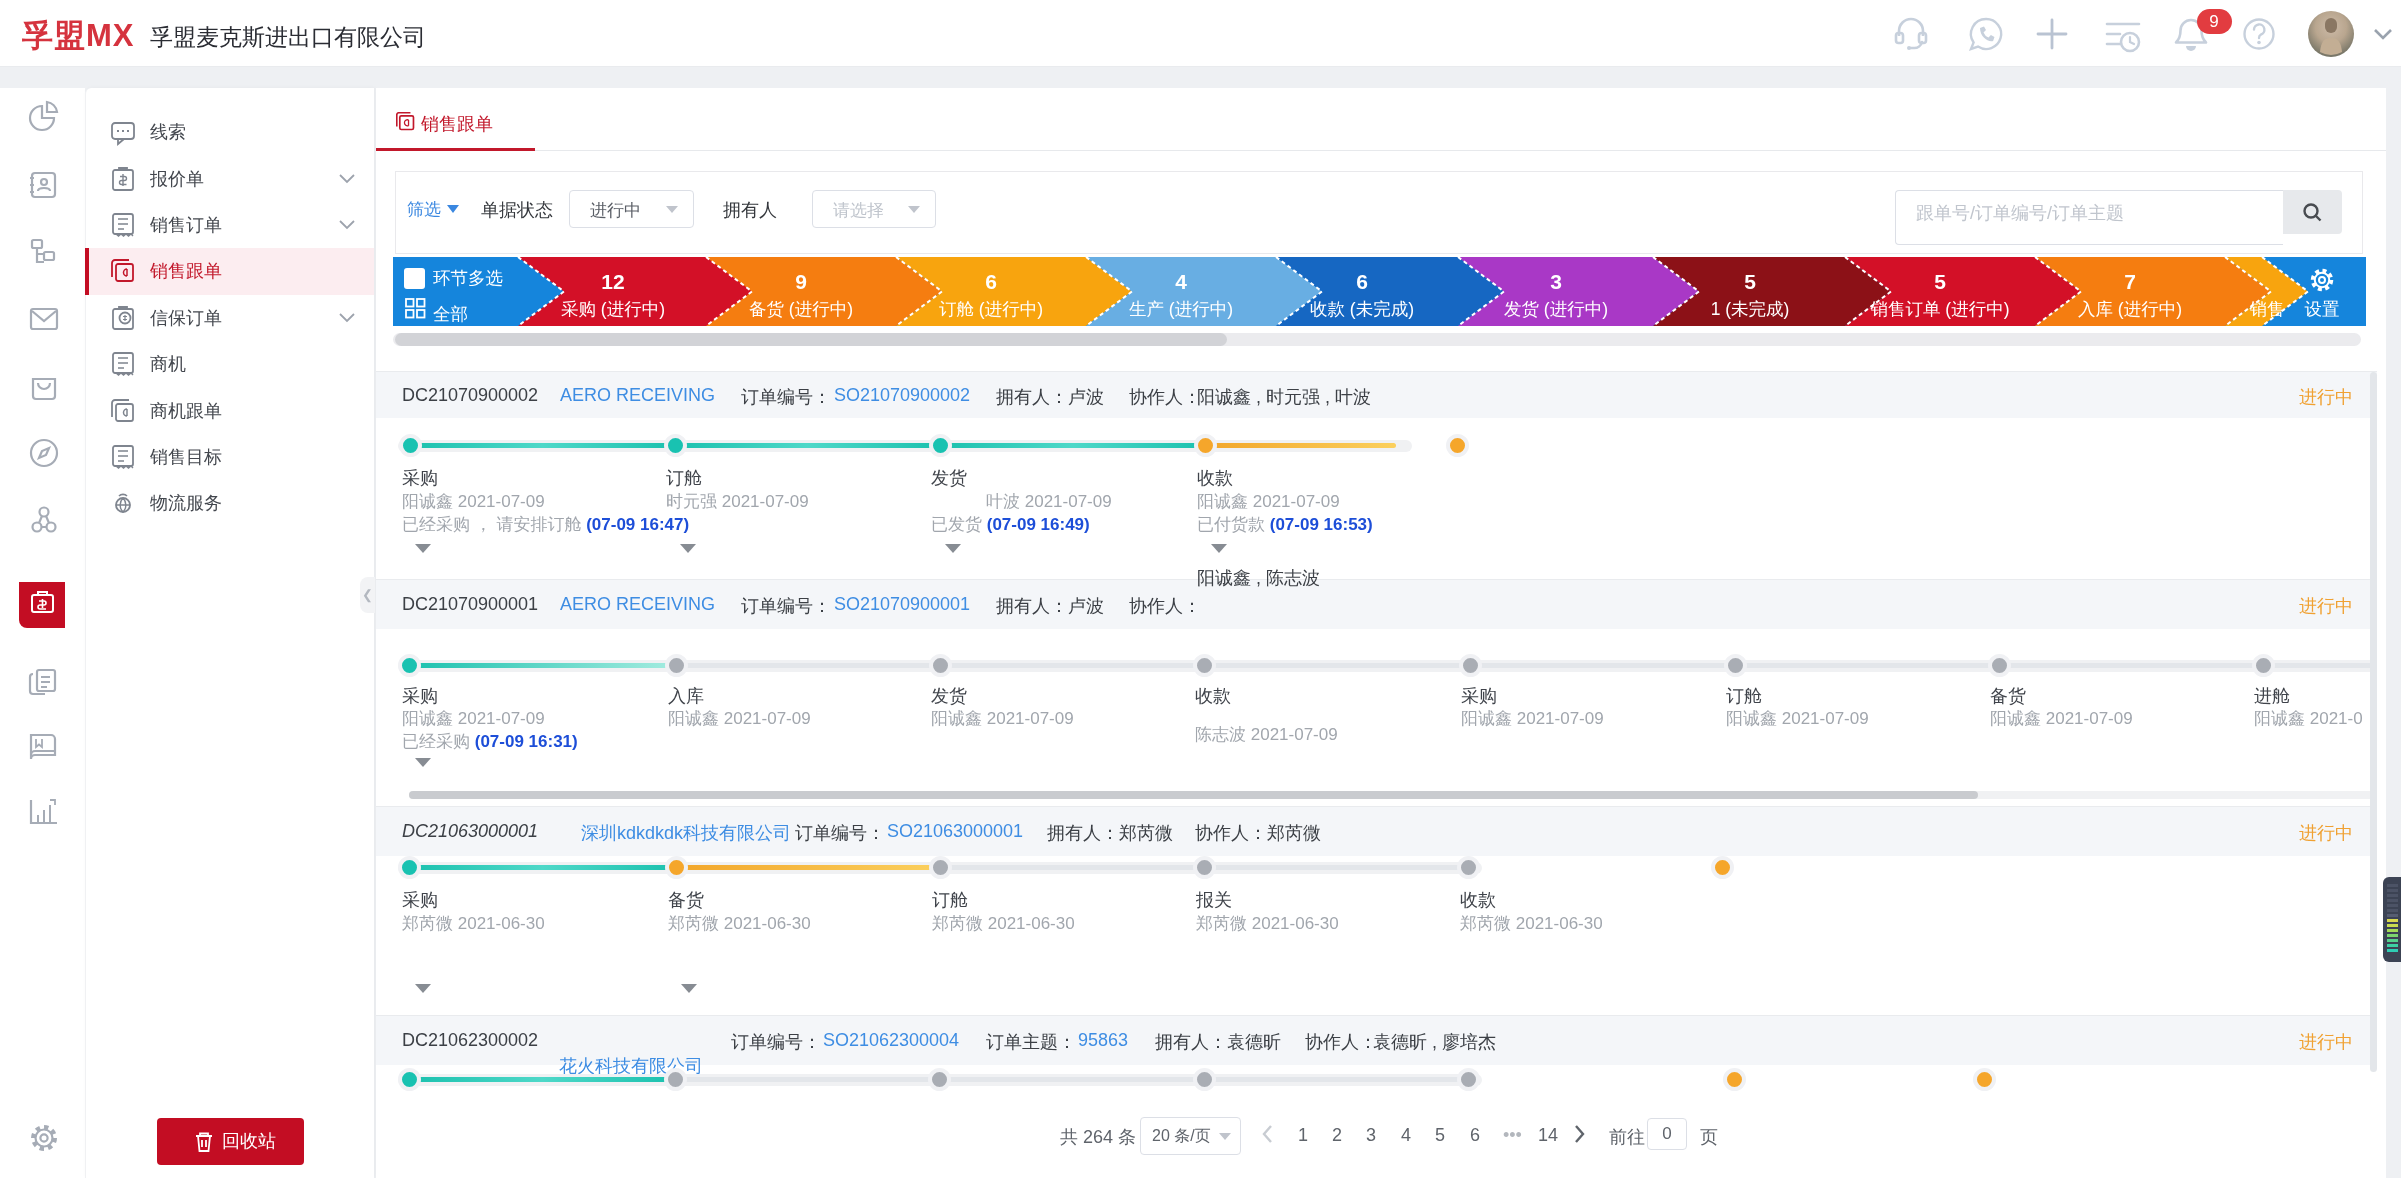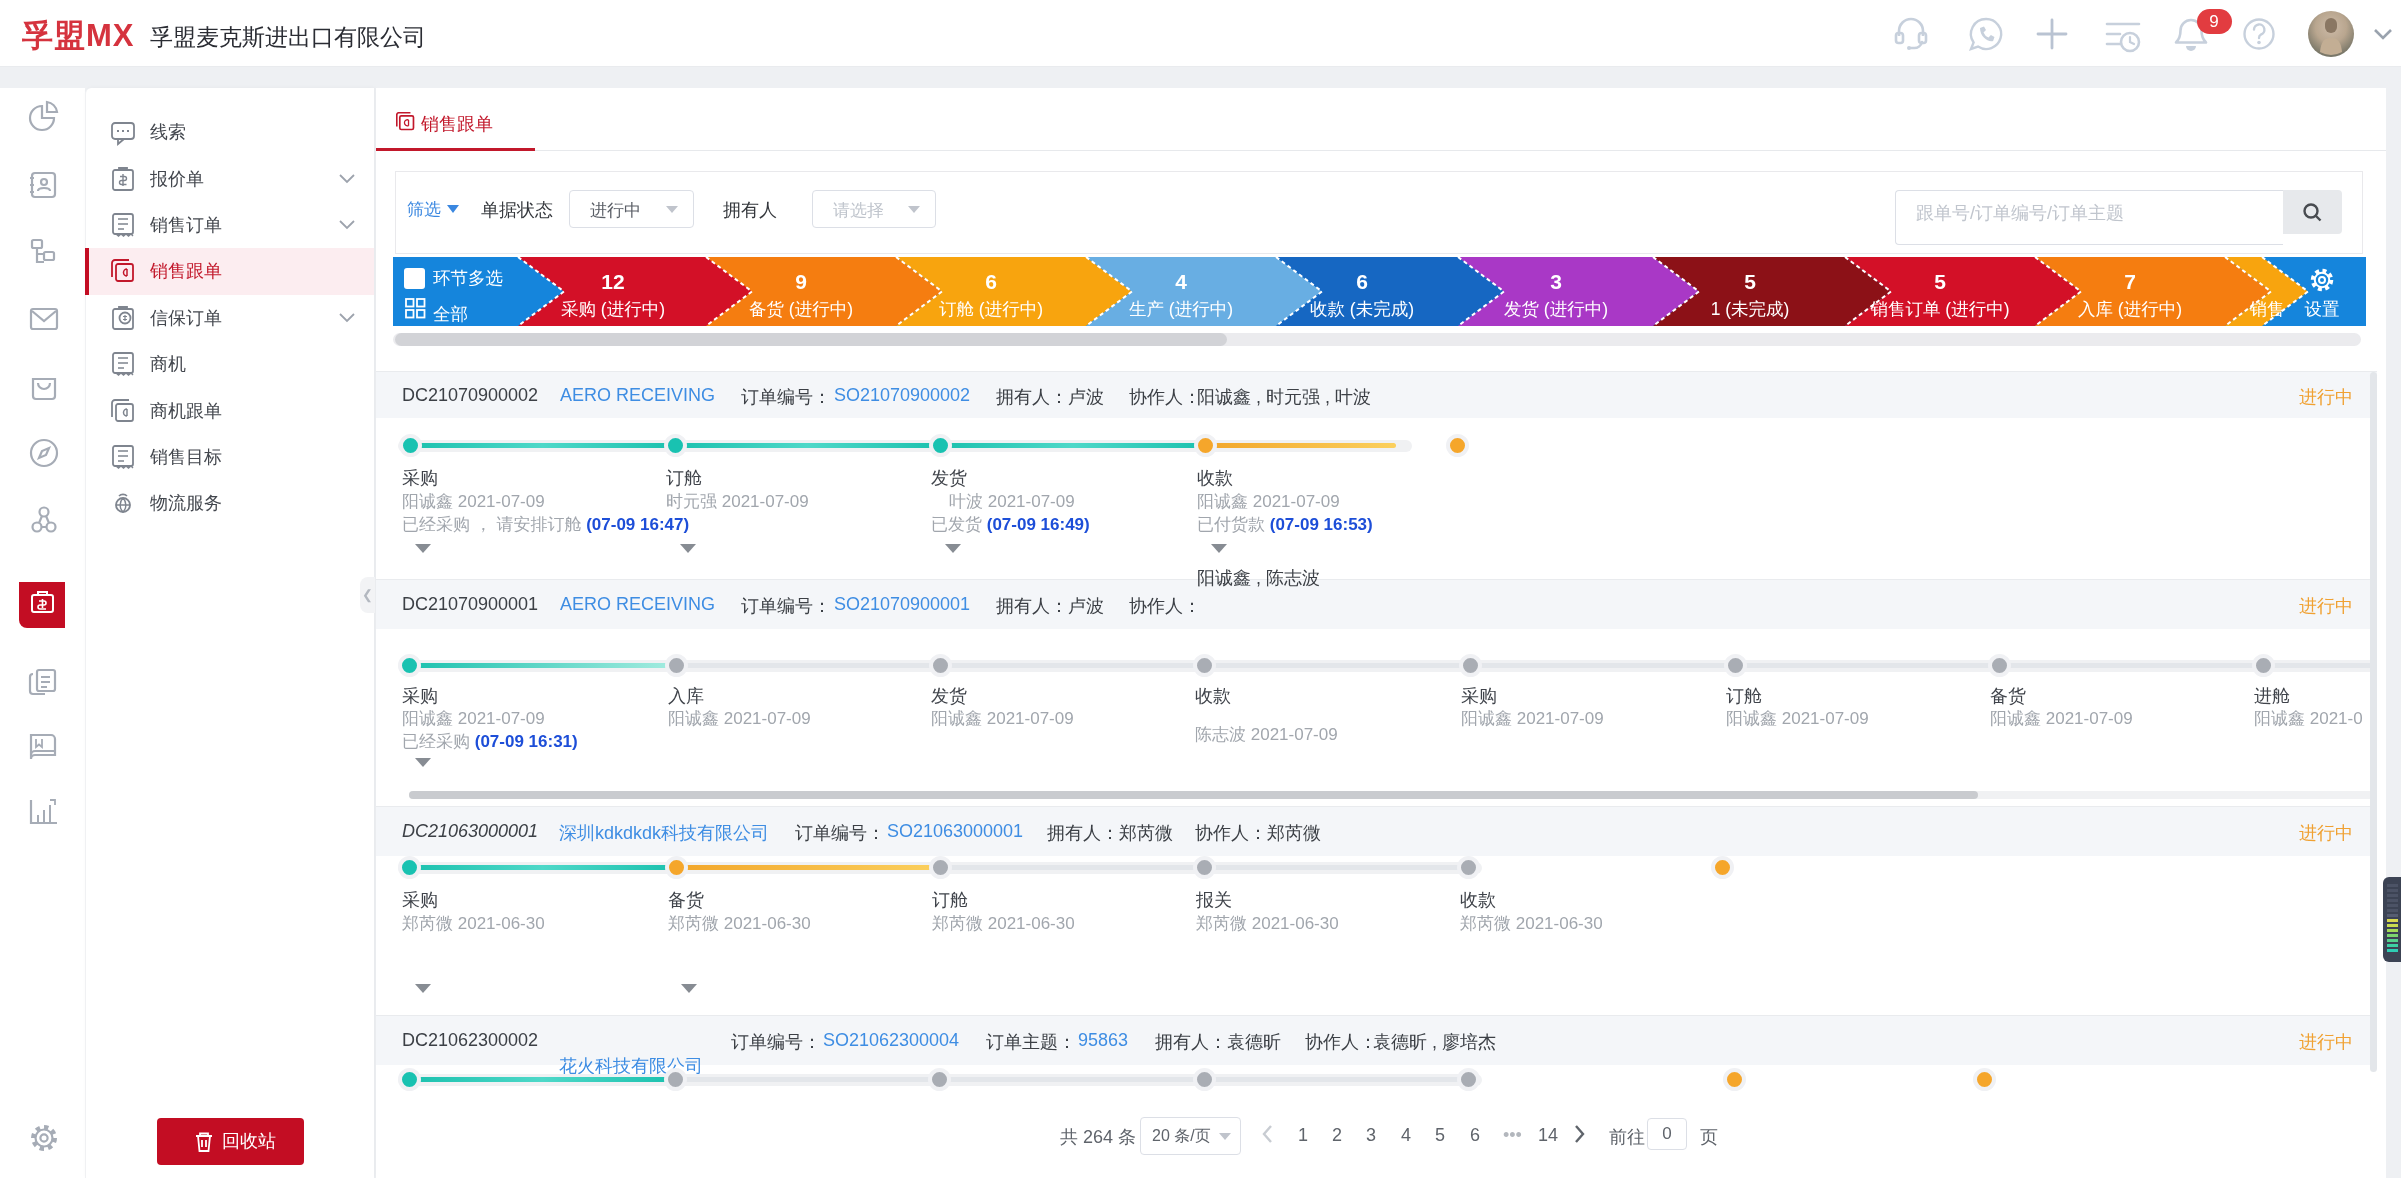--- a/index.html
+++ b/index.html
@@ -357,21 +357,21 @@
     <div class="dot org" style="left:1194px;top:434px;"></div>
     <div class="dot org" style="left:1446px;top:434px;"></div>
     <div class="stg" style="left:402px;top:466px;">采购</div>
     <div class="per" style="left:402px;top:490px;">阳诚鑫 2021-07-09</div>
     <div class="per" style="left:402px;top:513px;">已经采购 ， 请安排订舱 <b>(07-09 16:47)</b></div>
     <div class="tri" style="left:415px;top:544px;"></div>
     <div class="stg" style="left:666px;top:466px;">订舱</div>
     <div class="per" style="left:666px;top:490px;">时元强 2021-07-09</div>
     <div class="tri" style="left:680px;top:544px;"></div>
     <div class="stg" style="left:931px;top:466px;">发货</div>
-    <div class="per" style="left:949px;top:490px;">叶波 2021-07-09</div>
+    <div class="per" style="left:986px;top:490px;">叶波 2021-07-09</div>
     <div class="per" style="left:931px;top:513px;">已发货 <b>(07-09 16:49)</b></div>
     <div class="tri" style="left:945px;top:544px;"></div>
     <div class="stg" style="left:1197px;top:466px;">收款</div>
     <div class="per" style="left:1197px;top:490px;">阳诚鑫 2021-07-09</div>
     <div class="per" style="left:1197px;top:513px;">已付货款 <b>(07-09 16:53)</b></div>
     <div class="tri" style="left:1211px;top:544px;"></div>
 
     <div class="chead" style="top:579px;"></div>
     <div class="ht" style="left:402px;top:594px;">DC21070900001</div>
     <div class="ht bl" style="left:560px;top:594px;">AERO RECEIVING</div>
@@ -409,21 +409,21 @@
     <div class="per" style="left:1726px;top:707px;">阳诚鑫 2021-07-09</div>
     <div class="stg" style="left:1990px;top:684px;">备货</div>
     <div class="per" style="left:1990px;top:707px;">阳诚鑫 2021-07-09</div>
     <div class="stg" style="left:2254px;top:684px;">进舱</div>
     <div class="per" style="left:2254px;top:707px;">阳诚鑫 2021-0</div>
     <div class="abs" style="left:409px;top:791px;width:1968px;height:8px;border-radius:4px;background:#f0f1f3;"></div>
     <div class="abs" style="left:409px;top:791px;width:1569px;height:8px;border-radius:4px;background:#c9cbcf;"></div>
 
     <div class="chead" style="top:806px;"></div>
     <div class="ht" style="left:402px;top:821px;font-style:italic;">DC21063000001</div>
-    <div class="ht bl" style="left:559px;top:821px;">深圳kdkdkdk科技有限公司</div>
+    <div class="ht bl" style="left:581px;top:821px;">深圳kdkdkdk科技有限公司</div>
     <div class="ht" style="left:795px;top:821px;">订单编号：</div>
     <div class="ht bl" style="left:887px;top:821px;">SO21063000001</div>
     <div class="ht" style="left:1047px;top:821px;">拥有人：郑芮微</div>
     <div class="ht" style="left:1195px;top:821px;">协作人：郑芮微</div>
     <div class="ing" style="left:2299px;top:821px;">进行中</div>
 
     <div class="trk" style="left:398px;top:862px;width:1084px;"></div>
     <div class="seg" style="left:409px;top:865px;width:267px;background:linear-gradient(90deg,#1bc1ae,#4ed8c8,#1bc1ae);"></div>
     <div class="seg" style="left:676px;top:865px;width:264px;background:linear-gradient(90deg,#f2a62a,#fbd05e);"></div>
     <div class="seg" style="left:940px;top:865px;width:528px;background:#e3e6ea;"></div>

